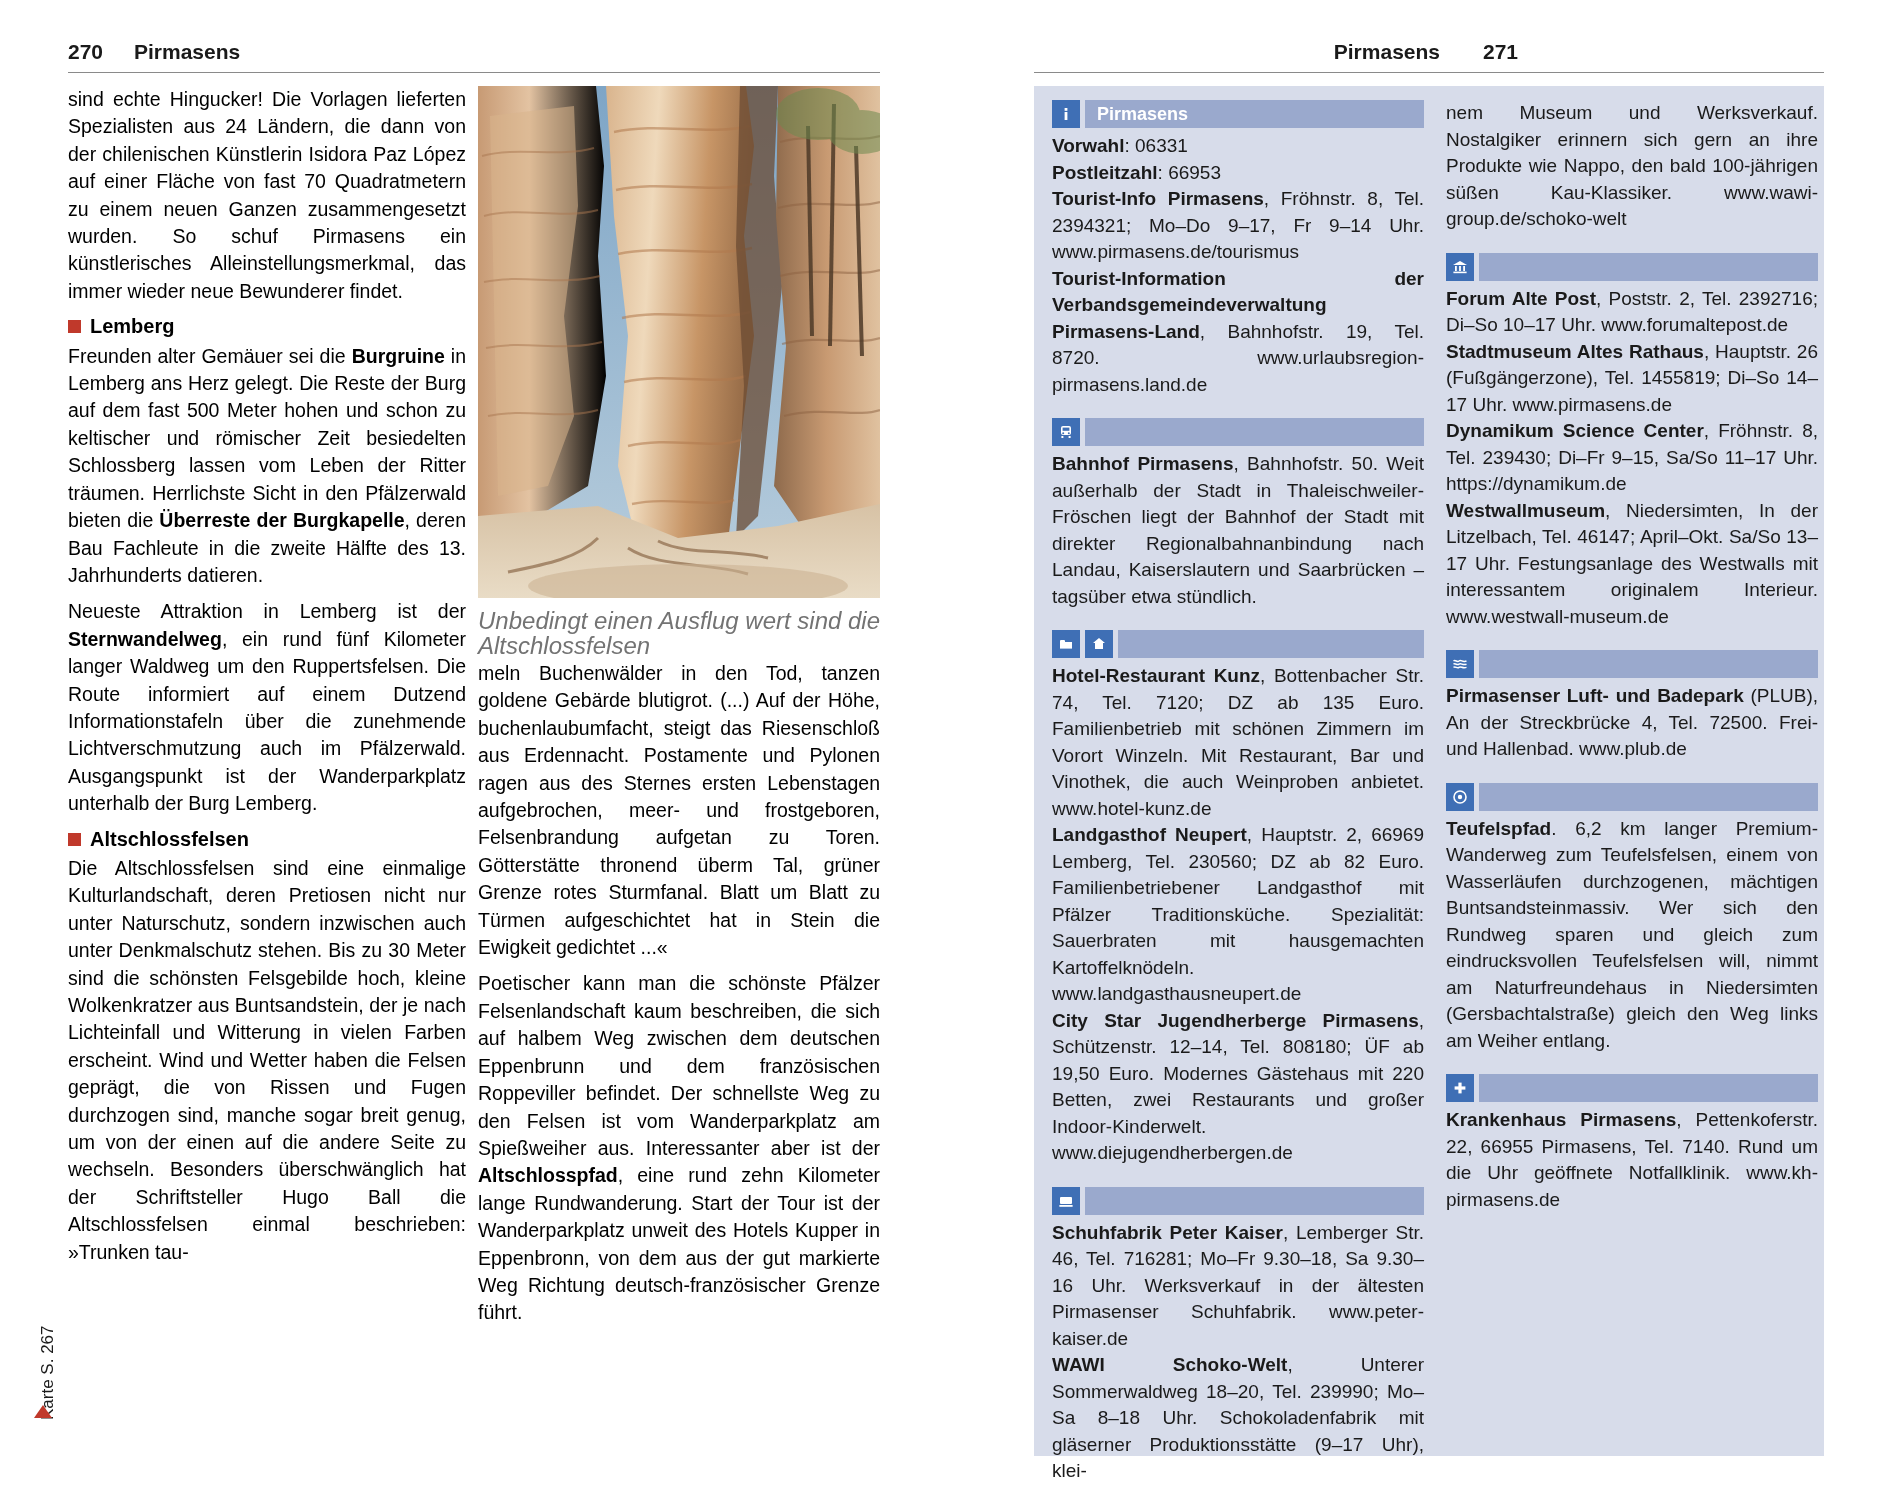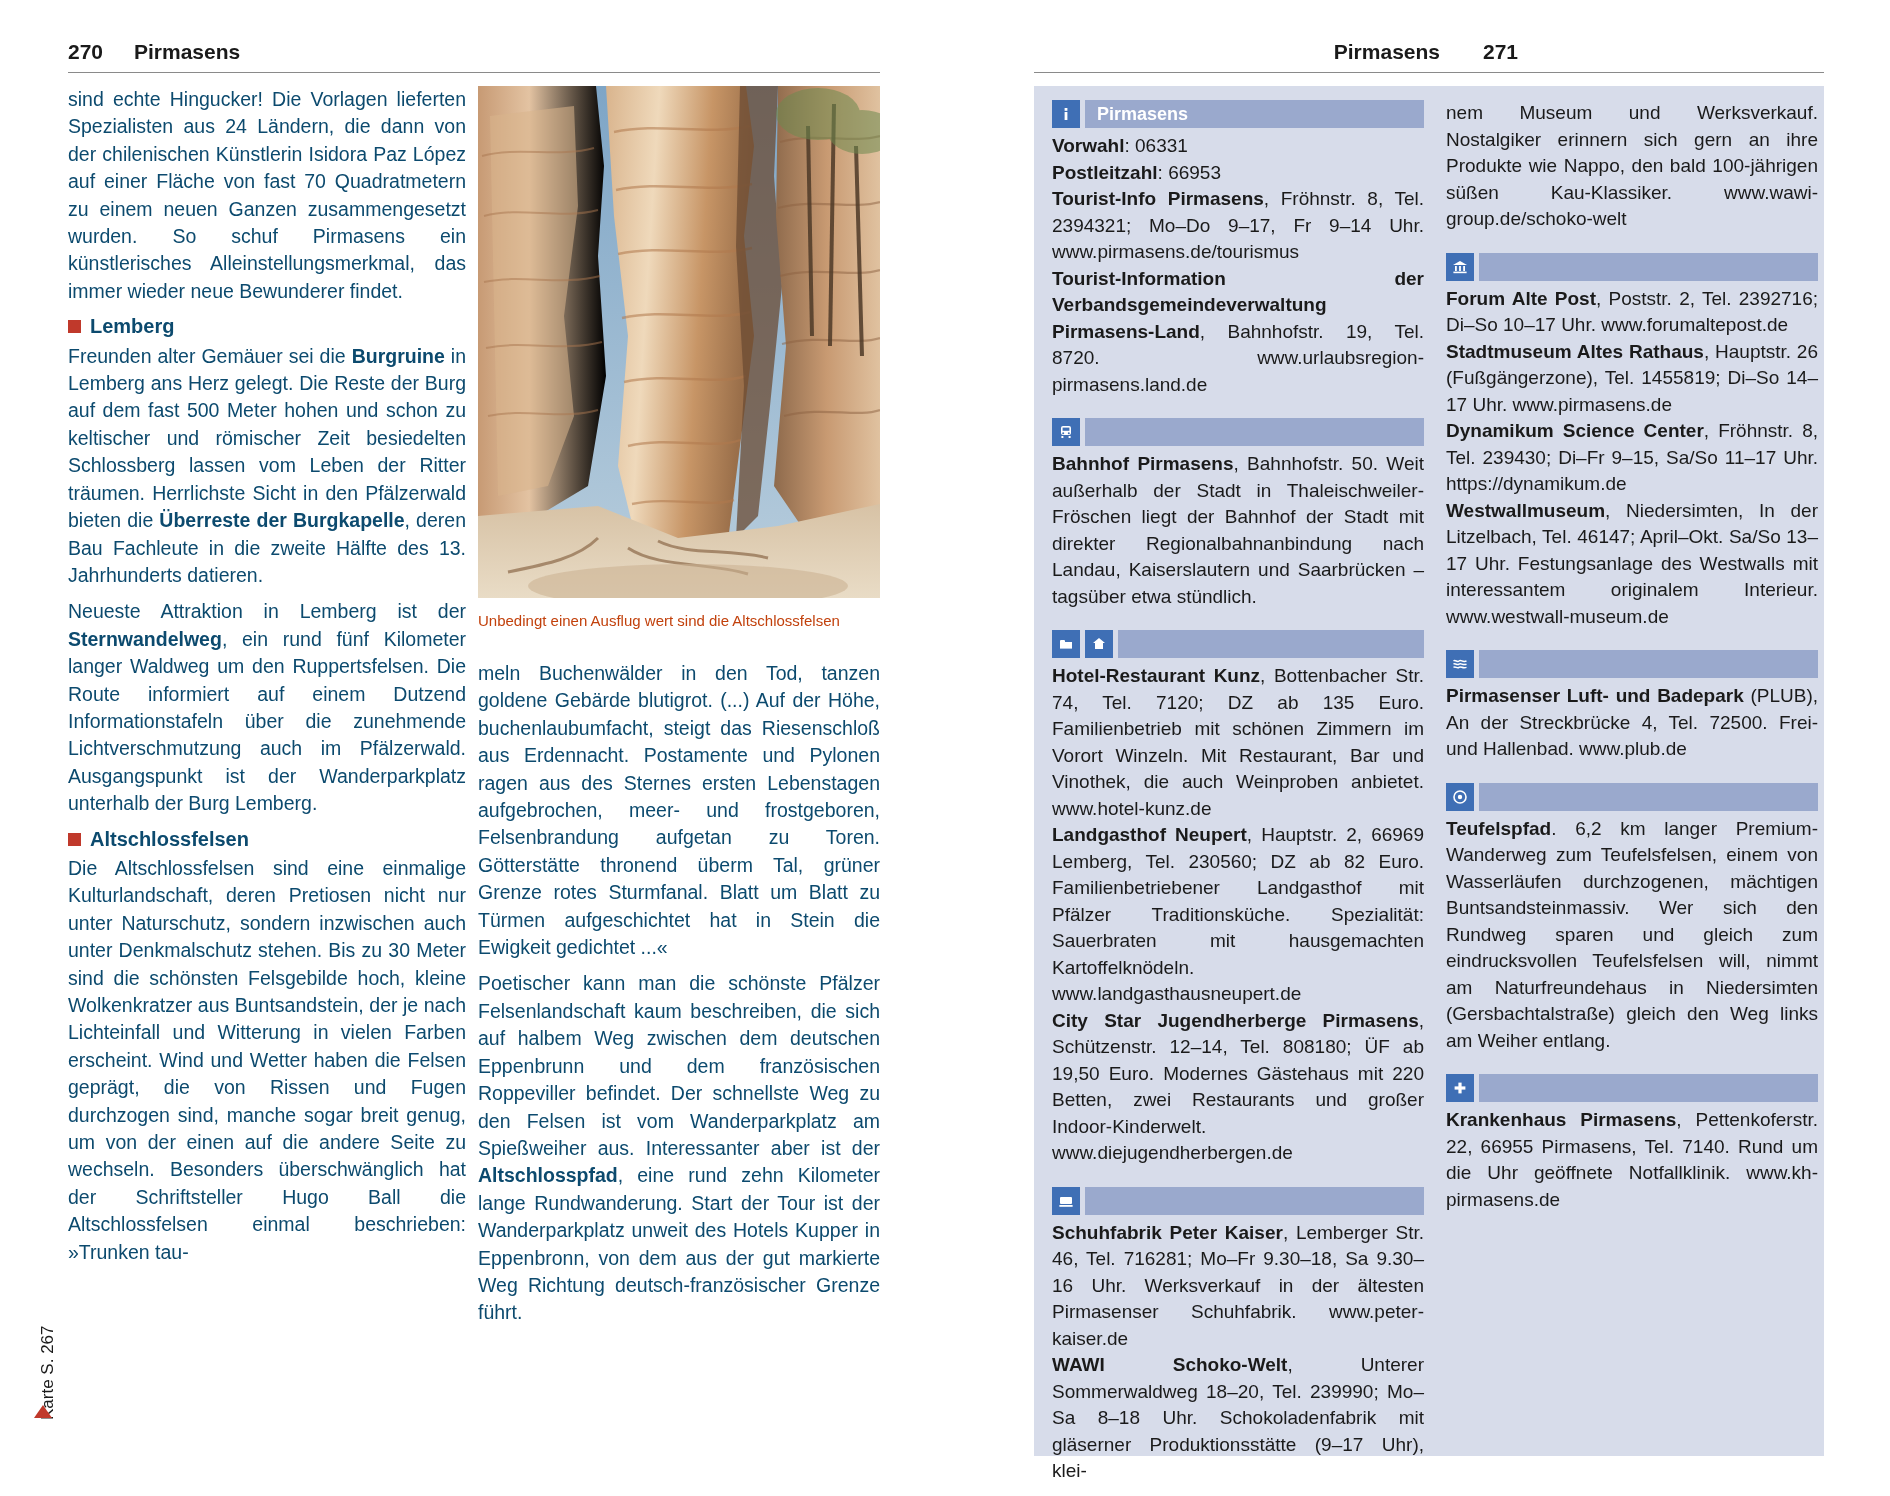--- a/index.html
+++ b/index.html
@@ -42,21 +42,21 @@
   }
   .hdr-rule-left { left: 68px; width: 812px; }
   .hdr-rule-right { left: 1034px; width: 790px; }
 
   
   .col {
     position: absolute;
     font-size: 19.5px;
     line-height: 27.4px;
     text-align: justify;
-    color: #0c4a6e;
+    color: #000000;
   }
   .colA { left: 68px; top: 86px; width: 398px; }
   .colB { left: 478px; top: 660px; width: 402px; }
 
   .col p { margin: 0 0 0 0; }
   .col p + p { margin-top: 9px; }
   b { font-weight: bold; }
 
   .sub {
     font-weight: bold;
@@ -84,23 +84,24 @@
     height: 512px;
     overflow: hidden;
     background: #6b8fae;
   }
   .photo svg { display: block; }
   .caption {
     position: absolute;
     left: 478px;
     top: 608px;
     width: 404px;
-    font-size: 15px;
+    font-style: italic;
+    font-size: 24px;
     line-height: 25px;
-    color: #c2410c;
+    color: #737373;
   }
 
   
   .sidetab-left {
     position: absolute;
     left: 18px;
     top: 1250px;
     width: 22px;
     height: 230px;
   }

